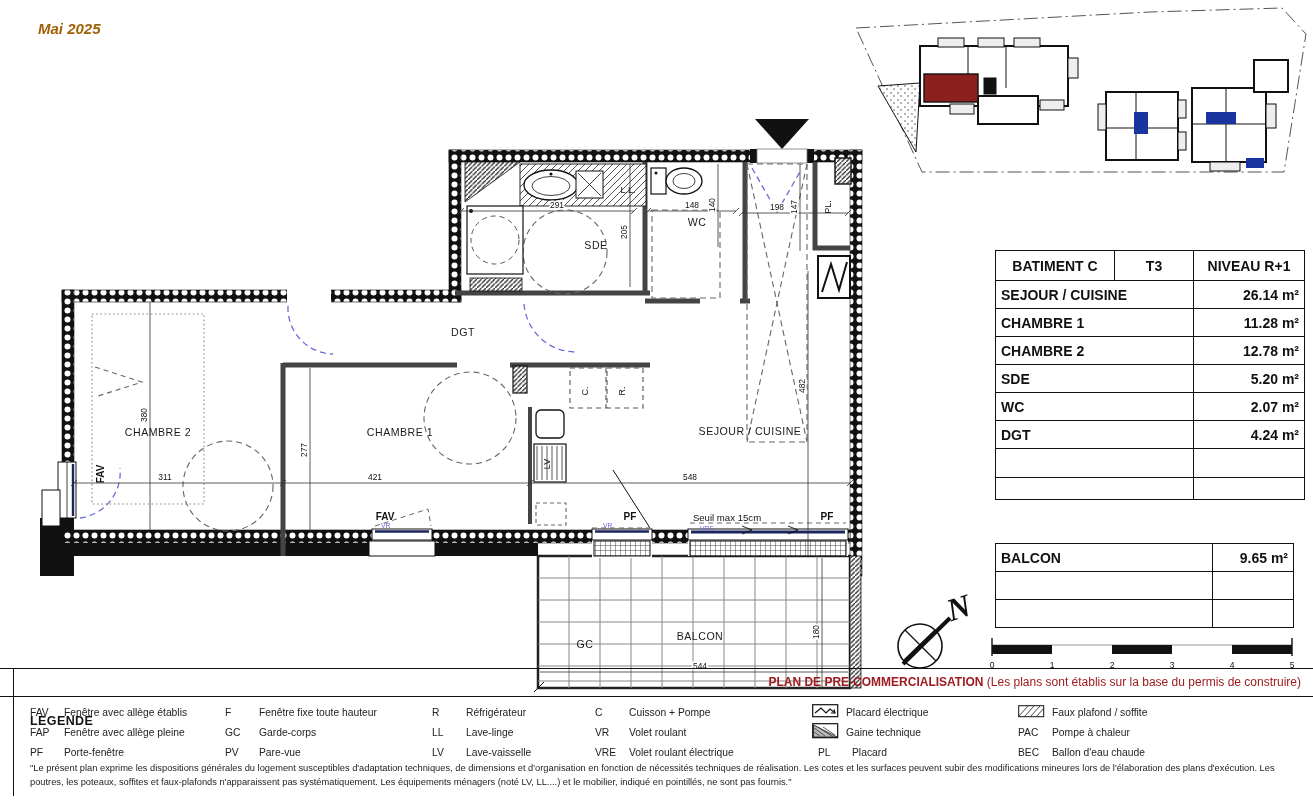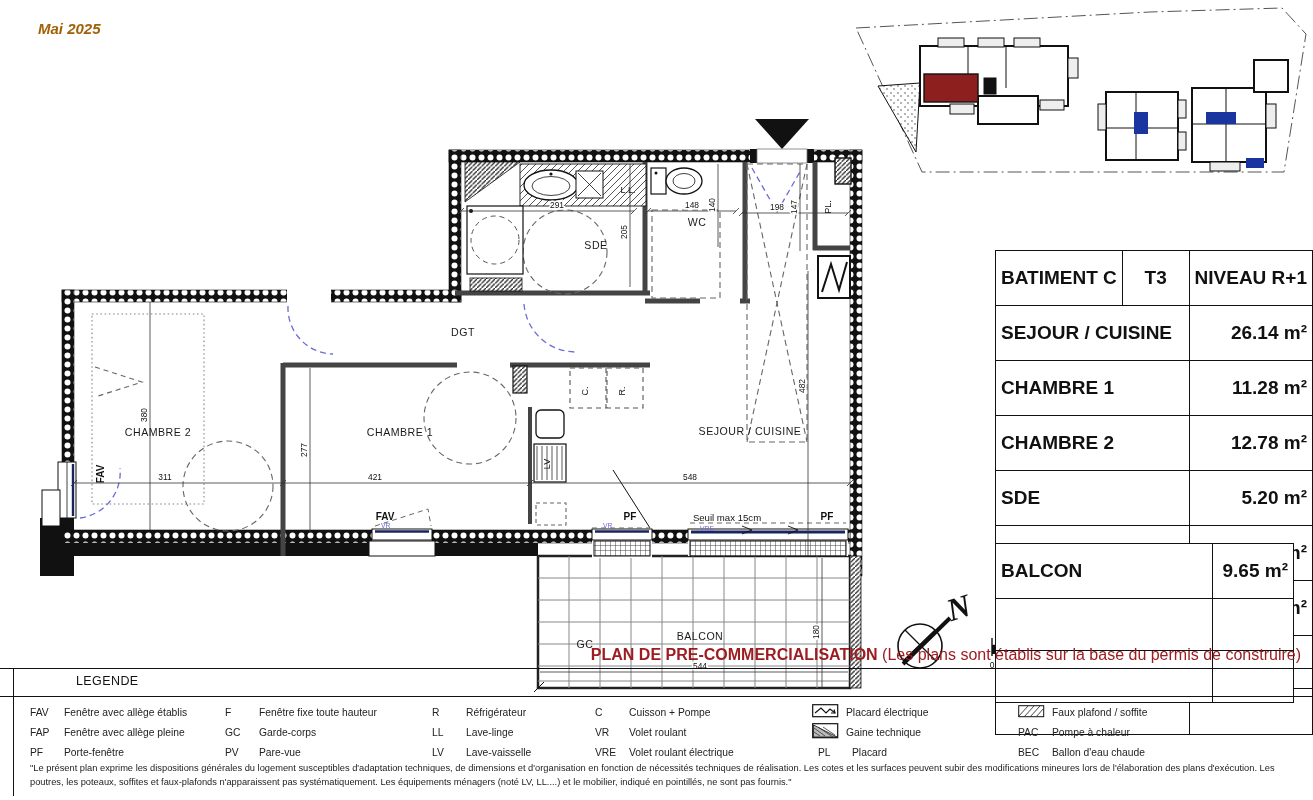--- a/index.html
+++ b/index.html
@@ -5,32 +5,32 @@
   html,body{margin:0;padding:0;}
   body{width:1313px;height:800px;position:relative;background:#fff;overflow:hidden;
        font-family:"Liberation Sans", sans-serif;color:#111;}
   .abs{position:absolute;}
 
   
   #date{left:38px;top:20px;font-size:15px;font-style:italic;font-weight:bold;color:#a16207;}
 
   
   .tbl{position:absolute;border-collapse:collapse;background:#fff;}
-  .tbl td{border:1.6px solid #111;font-weight:bold;font-size:19px;padding:16px 5px;
+  .tbl td{border:1.6px solid #111;font-weight:bold;font-size:14px;padding:4px 5px;
           white-space:nowrap;overflow:hidden;}
   .tbl td.val{text-align:right;}
   .tbl td.ctr{text-align:center;}
   #maintbl{left:995px;top:250px;}
   #balcontbl{left:995px;top:543px;}
 
   
   .rule{position:absolute;left:0;width:1313px;height:0;border-top:1.6px solid #111;}
   #vrule{position:absolute;left:13px;top:668px;width:0;height:128px;border-left:1.4px solid #111;}
-  #legende-title{left:30px;top:674px;font-size:12.5px;font-weight:normal;letter-spacing:.4px;margin-left:46px;}
-  #plan-title-wrap{right:12px;top:646px;font-size:16px;color:#9e1c20;text-align:center;white-space:nowrap;}
+  #legende-title{left:30px;top:714px;font-size:12.5px;font-weight:bold;letter-spacing:.4px;}
+  #plan-title-wrap{right:12px;top:675px;font-size:12px;color:#9e1c20;text-align:center;white-space:nowrap;}
   #plan-title-wrap b{font-weight:bold;}
   .leg-col{position:absolute;top:702px;}
   .leg-row{display:flex;align-items:center;height:20px;font-size:10.3px;color:#222;}
   .leg-abbr{width:34px;font-weight:normal;flex:0 0 34px;}
   .leg-icon{width:34px;flex:0 0 34px;}
   #disclaimer{left:30px;top:762px;width:1262px;font-size:9.3px;line-height:1.5;color:#222;}
 
   
   .room{font:10.6px "Liberation Sans",sans-serif;letter-spacing:.5px;fill:#1a1a1a;}
   .dim{font:8.4px "Liberation Sans",sans-serif;fill:#111;paint-order:stroke;stroke:#fff;stroke-width:3px;}

